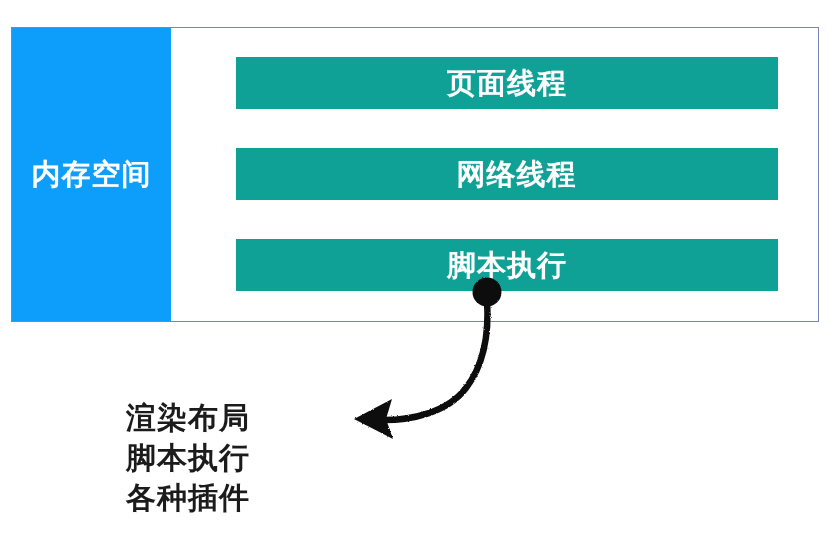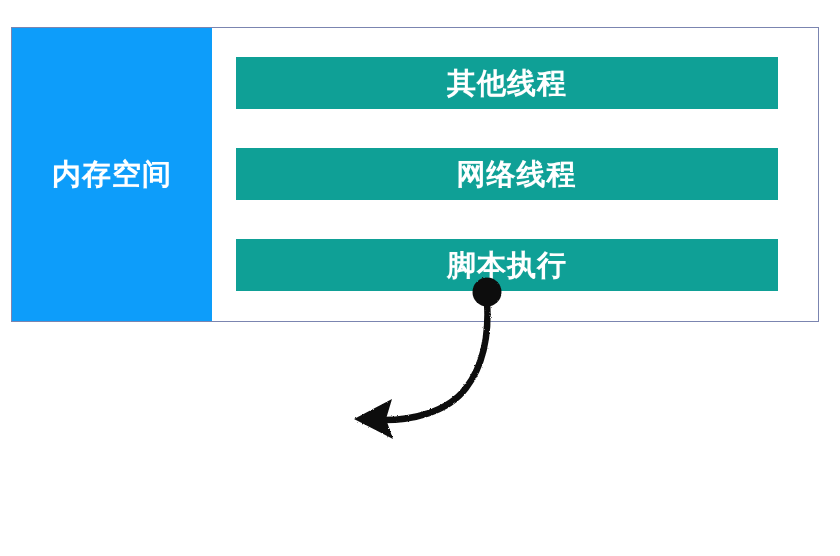--- a/index.html
+++ b/index.html
@@ -29,21 +29,21 @@
     box-sizing: border-box;
     border: 1.5px solid #7b85b0;
     background: #ffffff;
   }
 
   
   .memory-panel {
     position: absolute;
     left: 12px;
     top: 28px;
-    width: 200px;
+    width: 159px;
     height: 293px;
     box-sizing: border-box;
     background: #0d9dfa;
     display: flex;
     align-items: center;
     justify-content: center;
   }
   .memory-label {
     color: #ffffff;
     font-size: 29px;
@@ -111,21 +111,21 @@
 
 <div id="canvas">
 
   <div class="process-box"></div>
 
   <div class="memory-panel">
     <span class="memory-label">内存空间</span>
   </div>
 
   <div class="thread-bar b0">
-    <span class="thread-label">其他线程</span>
+    <span class="thread-label">页面线程</span>
   </div>
 
   <div class="thread-bar b1">
     <span class="thread-label">网络线程</span>
   </div>
 
   <div class="thread-bar b2">
     <span class="thread-label">脚本执行</span>
   </div>
 
@@ -142,14 +142,19 @@
       <circle cx="487" cy="292" r="14.5" fill="#111111"></circle>
 
       <path d="M 487 300
                C 489 330, 486 362, 466 388
                C 448 412, 412 421, 378 420" fill="none" stroke="#111111" stroke-width="6.5" stroke-linecap="round"></path>
 
       <path d="M 354 419 L 392 399 L 386 419 L 393 439 Z" fill="#111111"></path>
     </g>
   </svg>
 
+  <div class="callout">
+    <div class="callout-line">渲染布局</div>
+    <div class="callout-line">脚本执行</div>
+    <div class="callout-line">各种插件</div>
+  </div>
 
 </div>
 
 </body></html>

